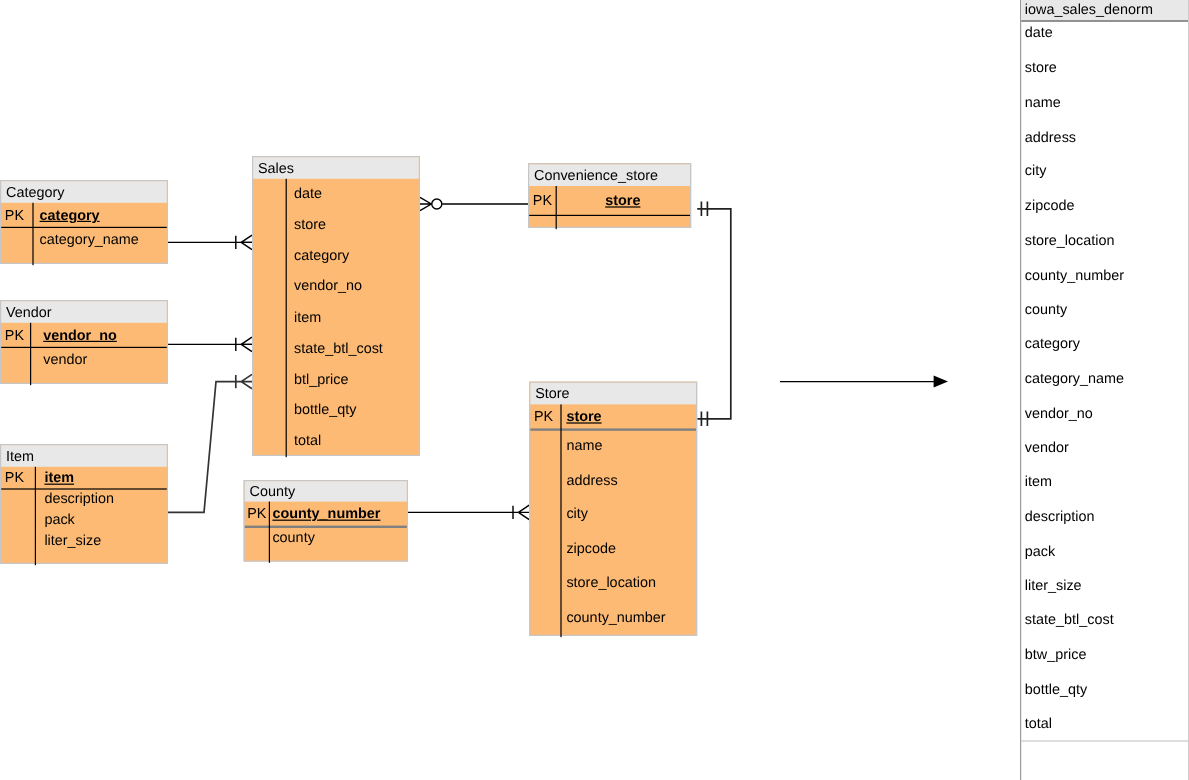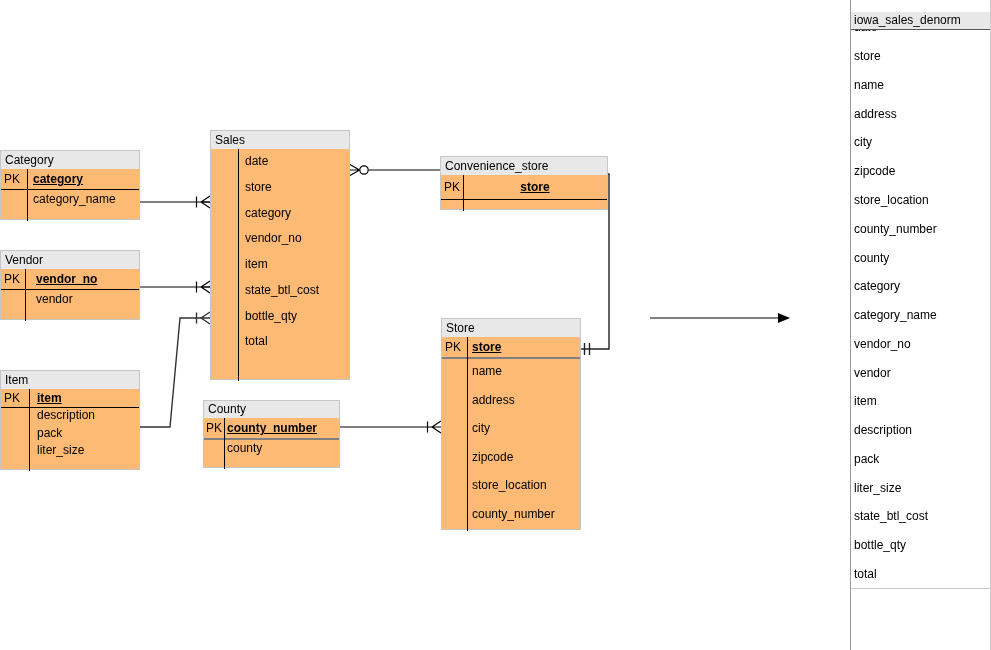--- a/index.html
+++ b/index.html
@@ -49,42 +49,42 @@
 
   #t-county{left:203px;top:400px;width:137px;height:68px;}
   #t-county .hd{height:17px;line-height:17px;}
   #t-county .bd{height:51px;}
   #t-county .vdiv{left:20px;}
   #t-county .pklbl{left:2px;line-height:20px;}
   #t-county .pkrow{height:20px;line-height:20px;padding-left:23px;}
   #t-county .sep{top:20px;}
   #t-county .frow{height:20px;line-height:20px;padding-left:23px;}
 
-  #t-cstore{left:440px;top:156px;width:168px;height:54px;}
+  #t-cstore{left:440px;top:136px;width:136px;height:54px;}
   #t-cstore .bd{height:36px;}
   #t-cstore .vdiv{left:22px;}
   #t-cstore .pklbl{line-height:24px;}
   #t-cstore .pkrow{height:24px;line-height:24px;padding-left:22px;text-align:center;}
   #t-cstore .sep{top:24px;}
 
   #t-store{left:441px;top:318px;width:140px;height:212px;}
   #t-store .bd{height:194px;}
   #t-store .vdiv{left:25px;}
   #t-store .pklbl{line-height:20px;}
   #t-store .pkrow{height:20px;line-height:20px;padding-left:30px;}
   #t-store .sep{top:20px;}
   #t-store .frow{height:28.5px;line-height:28.5px;padding-left:30px;}
 
   
   #denorm{position:absolute;left:850px;top:0;width:141px;height:650px;box-sizing:border-box;
           border-left:1px solid #9a9a9a;border-right:1px solid #ccc;background:#fff;}
   #denorm .rows{position:absolute;top:13px;left:0;right:0;}
   #denorm .drow{height:28.77px;display:flex;align-items:center;padding-left:3px;}
   #denorm .drow:last-child{border-bottom:1px solid #c9c9c9;}
-  #denorm .hd2{position:absolute;top:12px;left:0;right:0;height:17px;line-height:17px;
+  #denorm .hd2{position:absolute;top:0;left:0;right:0;height:17px;line-height:17px;
                background:#e8e8e8;border-bottom:1px solid #555;padding-left:3px;}
 </style>
 </head>
 <body>
 
 <div id="canvas">
 
   <svg id="wires" viewBox="0 0 991 650" xmlns="http://www.w3.org/2000/svg" fill="none" stroke="#000" stroke-width="1.2">
     <g>
       <path d="M140,202 H210"></path>
@@ -175,20 +175,21 @@
 
   <div class="tbl" id="t-sales">
     <div class="hd">Sales</div>
     <div class="bd">
       <div class="frow"><span>date</span></div>
       <div class="frow"><span>store</span></div>
       <div class="frow"><span>category</span></div>
       <div class="frow"><span>vendor_no</span></div>
       <div class="frow"><span>item</span></div>
       <div class="frow"><span>state_btl_cost</span></div>
+      <div class="frow"><span>btl_price</span></div>
       <div class="frow"><span>bottle_qty</span></div>
       <div class="frow"><span>total</span></div>
       <div class="vdiv"></div>
     </div>
   </div>
 
   <div class="tbl" id="t-county">
     <div class="hd">County</div>
     <div class="bd">
       <div class="pkrow">
@@ -283,20 +284,23 @@
       <div class="drow">
           <span>pack</span>
         </div>
       <div class="drow">
           <span>liter_size</span>
         </div>
       <div class="drow">
           <span>state_btl_cost</span>
         </div>
       <div class="drow">
+          <span>btw_price</span>
+        </div>
+      <div class="drow">
           <span>bottle_qty</span>
         </div>
       <div class="drow">
           <span>total</span>
         </div>
     </div>
     <div class="hd2">iowa_sales_denorm</div>
   </div>
 
 </div>

